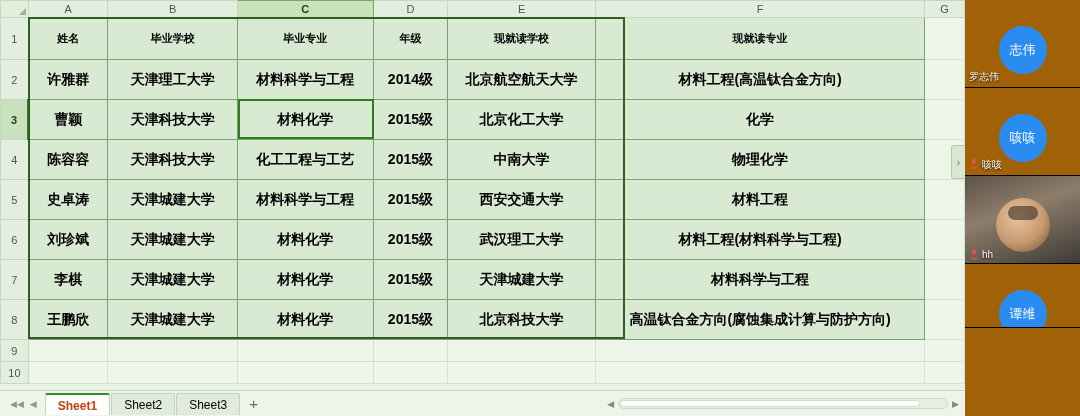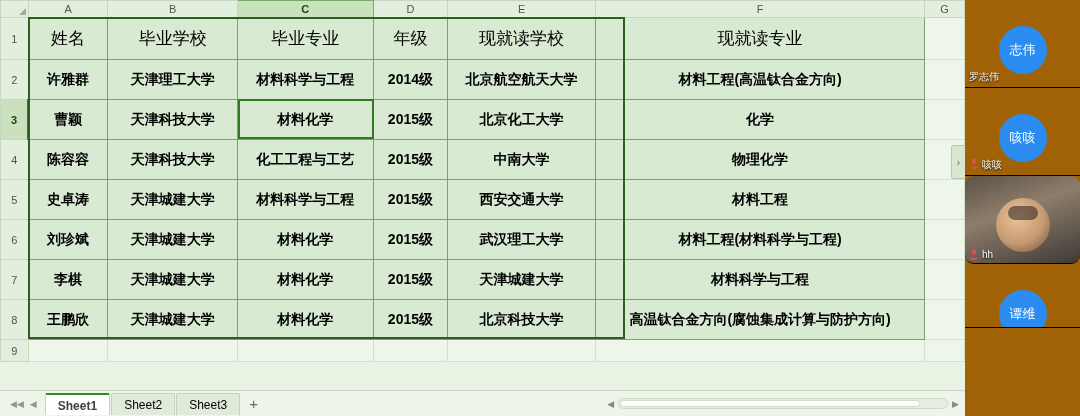--- a/index.html
+++ b/index.html
@@ -101,22 +101,22 @@
     vertical-align: middle;
     color: #000;
     border: 1px solid #b9cbb2;
   }
   td.cell.filled {
     background: #d9ead3;
     border: 1px solid #7f9e76;
     font-weight: bold;
   }
   td.cell.header-row {
-    font-size: 17px;
-    font-weight: normal;
+    font-size: 11px;
+    font-weight: bold;
   }
   td.cell.empty-area {
     background: #eef6ea;
     border: 1px solid #d3e2cc;
   }
 
   
   .block-outline {
     position: absolute;
     pointer-events: none;
@@ -173,21 +173,21 @@
     color: #000000;
     background: #e0ebdb;
     border: 1px solid #c3d4bc;
     border-bottom: none;
     border-radius: 2px 2px 0 0;
     line-height: 16px;
     height: 22px;
   }
   .tab.active {
     background: #ffffff;
-    color: #404040;
+    color: #c2410c;
     font-weight: bold;
     border-top: 2px solid #2f8d25;
   }
   .tab-add {
     padding: 0 8px;
     color: #5c7253;
     font-size: 15px;
   }
   .hscroll {
     margin-left: auto;
@@ -271,21 +271,20 @@
   .mic-icon::after {
     content: "";
     position: absolute;
     left: 1px; top: 6px;
     width: 8px; height: 3px;
     border-bottom: 2px solid #d9534f;
     border-radius: 0 0 4px 4px;
   }
   .photo-tile {
     background: linear-gradient(160deg, #5c5248 0%, #8d7d6b 40%, #3e3a36 100%);
-    border-radius: 9px;
   }
   .photo-tile .face {
     position: absolute;
     left: 50%;
     top: 22px;
     transform: translateX(-50%);
     width: 54px; height: 54px;
     border-radius: 50%;
     background: radial-gradient(circle at 40% 35%, #e9c39d 0%, #c79a70 55%, #6b4c35 100%);
   }
@@ -424,20 +423,30 @@
           <td class="rowhead">9</td>
           <td class="cell empty-area"></td>
           <td class="cell empty-area"></td>
           <td class="cell empty-area"></td>
           <td class="cell empty-area"></td>
           <td class="cell empty-area"></td>
           <td class="cell empty-area"></td>
           <td class="cell empty-area"></td>
         </tr>
 
+        <tr style="height:22px">
+          <td class="rowhead">10</td>
+          <td class="cell empty-area"></td>
+          <td class="cell empty-area"></td>
+          <td class="cell empty-area"></td>
+          <td class="cell empty-area"></td>
+          <td class="cell empty-area"></td>
+          <td class="cell empty-area"></td>
+          <td class="cell empty-area"></td>
+        </tr>
       </tbody>
         </table>
 
       <div class="block-outline" style="left:28px; top:17px; width:597px; height:322px;"></div>
 
       <div class="active-cell-outline" style="left:238px; top:99px; width:136px; height:40px;"></div>
     </div>
 
     <div class="scroll-handle">
       <span>›</span>

